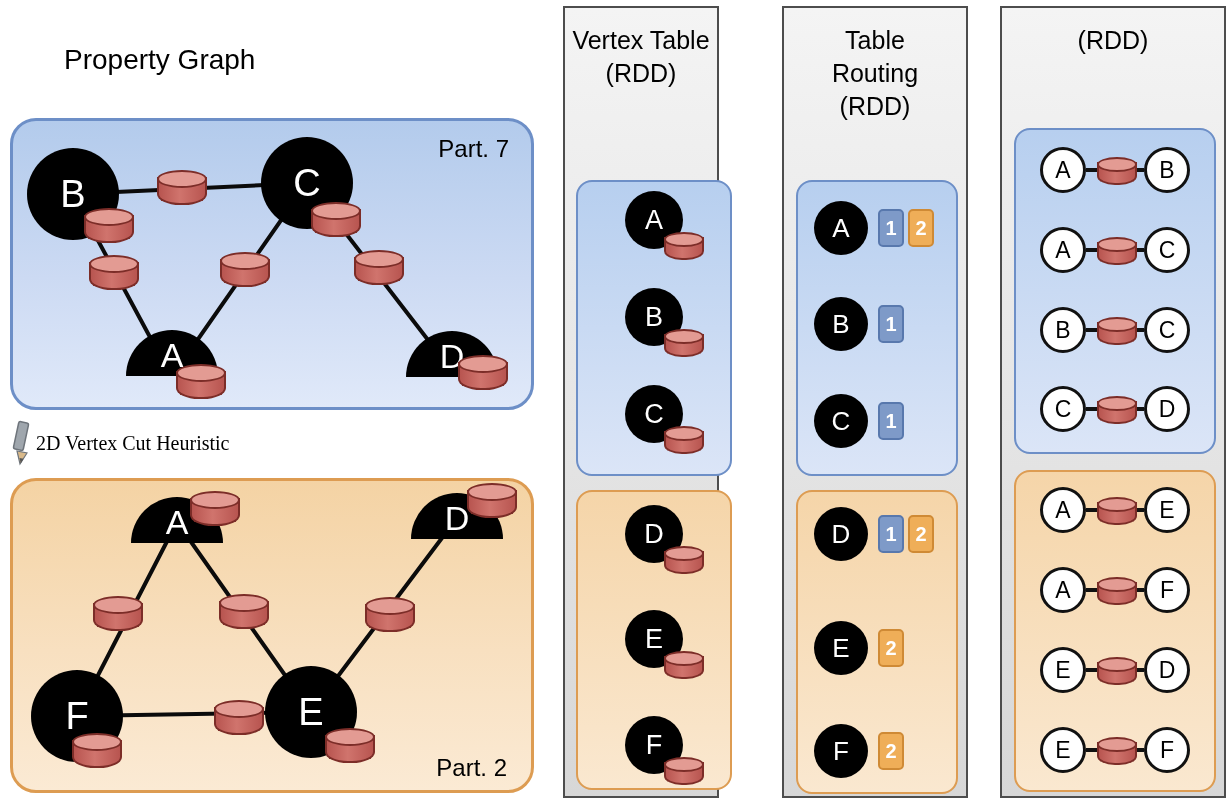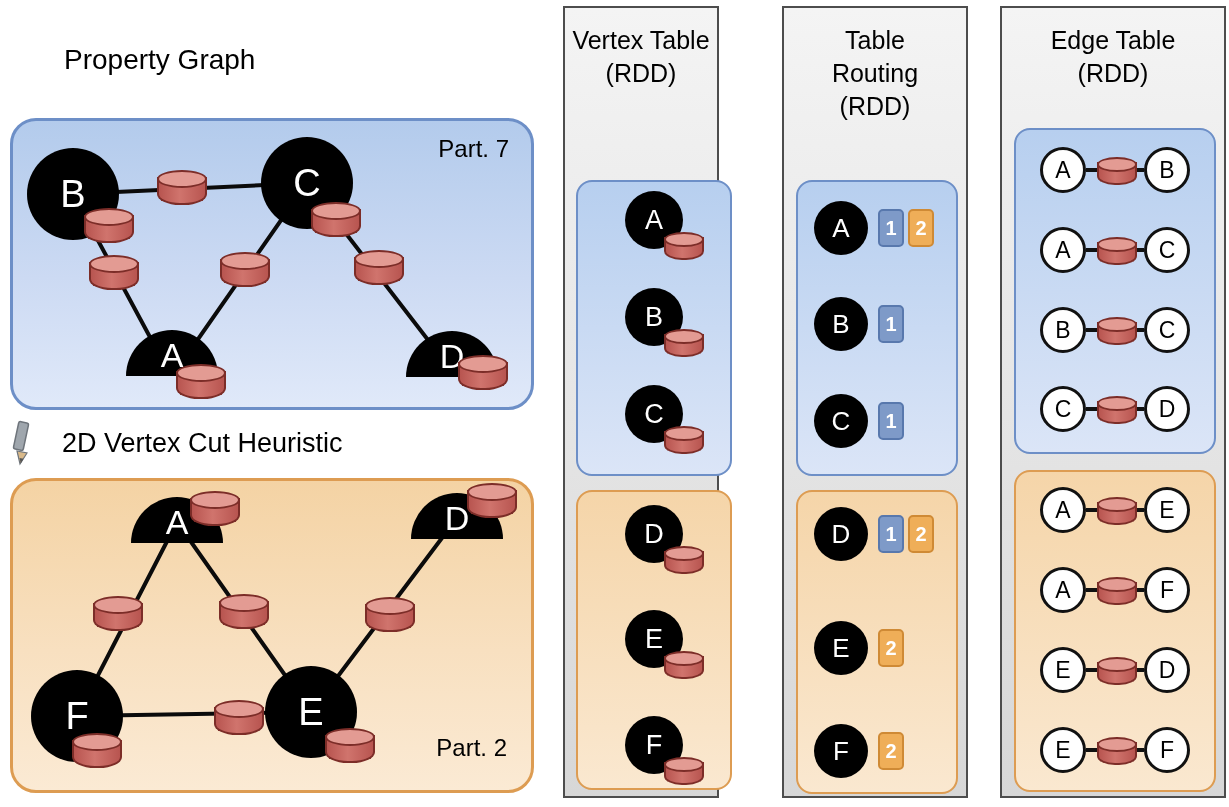--- a/index.html
+++ b/index.html
@@ -12,21 +12,21 @@
   .pg-title { position: absolute; left: 64px; top: 44px; font-size: 28px; }
   .part-box { position: absolute; border-radius: 26px; z-index: 0; }
   .part-box.p1 { left: 10px; top: 118px; width: 524px; height: 292px;
     background: linear-gradient(180deg, #b3cbec 0%, #ccdaf3 55%, #e0e9f9 100%);
     border: 3px solid #6d8fc7; }
   .part-box.p2 { left: 10px; top: 478px; width: 524px; height: 315px;
     background: linear-gradient(180deg, #f4d3a4 0%, #f8e0c0 55%, #fbead4 100%);
     border: 3px solid #dd9c52; }
   .part-label { position: absolute; font-size: 24px; }
   .p1 .part-label { top: 14px; right: 22px; }
-  .p2 .part-label { bottom: 28px; right: 24px; }
+  .p2 .part-label { bottom: 8px; right: 24px; }
 
   .edges { position: absolute; left: 0; top: 0; z-index: 1; pointer-events: none; }
   .edges line { stroke: #0b0b0b; stroke-width: 4; stroke-linecap: round; }
 
   .v-full { position: absolute; width: 92px; height: 92px; background: #000; border-radius: 50%;
     color: #fff; display: flex; align-items: center; justify-content: center; font-size: 38px; z-index: 2; }
   .v-half { position: absolute; width: 92px; height: 46px; background: #000; border-radius: 92px 92px 0 0;
     color: #fff; display: flex; align-items: flex-end; justify-content: center; font-size: 34px;
     padding-bottom: 1px; z-index: 2; }
 
@@ -37,22 +37,22 @@
   .cyl::after { content: ""; position: absolute; left: 0; top: 7px; width: 46px; height: 26px;
     background: linear-gradient(90deg, #b85550, #d0746d 45%, #b85550); border: 2px solid #7c2d28;
     border-top: none; border-radius: 0 0 23px 23px / 0 0 11px 11px; }
   .cyl-s { display: inline-block; position: relative; width: 36px; height: 26px; z-index: 3; flex: 0 0 auto; }
   .cyl-s::before { content: ""; position: absolute; left: 0; top: 0; width: 36px; height: 11px;
     background: #e39b93; border: 2px solid #7c2d28; border-radius: 50%; z-index: 1; }
   .cyl-s::after { content: ""; position: absolute; left: 0; top: 5px; width: 36px; height: 21px;
     background: linear-gradient(90deg, #b85550, #d0746d 45%, #b85550); border: 2px solid #7c2d28;
     border-top: none; border-radius: 0 0 18px 18px / 0 0 9px 9px; }
 
-  .heuristic { position: absolute; left: 8px; top: 420px; display: flex; align-items: center; gap: 28px;
-    font-size: 27px; z-index: 2; }
+  .heuristic { position: absolute; left: 8px; top: 420px; display: flex; align-items: center; gap: 2px;
+    font-size: 20px; z-index: 2; font-family: Liberation Serif, serif; }
 
   
   .col { position: absolute; top: 6px; height: 792px;
     background: linear-gradient(180deg, #f4f4f4, #d7d7d7);
     border: 2.5px solid #4d4d4d; z-index: 0; }
   .col-title { position: relative; margin-top: 16px; text-align: center; font-size: 25px; line-height: 1.32; z-index: 2; }
   .inner-box { position: absolute; border-radius: 16px; z-index: 1; }
   .inner-box.blue { background: linear-gradient(180deg, #b7cfef, #dbe5f7); border: 2.5px solid #6d8fc7; }
   .inner-box.orange { background: linear-gradient(180deg, #f5d5a9, #fae8d0); border: 2.5px solid #dd9c52; }
 
@@ -212,21 +212,20 @@
       <div class="badge b2 solo">2</div>
     </div>
     <div class="rt-row" style="top:716px">
       <div class="rt-circle">F</div>
       <div class="badge b2 solo">2</div>
     </div>
   </div>
 
   <div class="col" style="left:1000px;width:226px">
     <div class="col-title">
-      <div>Edge Table</div>
       <div>(RDD)</div>
     </div>
     <div class="inner-box blue" style="left:12px;top:120px;width:202px;height:326px"></div>
     <div class="inner-box orange" style="left:12px;top:462px;width:202px;height:322px"></div>
 
     <div class="et-row" style="top:136px">
       <div class="ec">A</div>
         <div class="eline"></div>
         <span class="cyl-s"></span>
         <div class="eline"></div>

